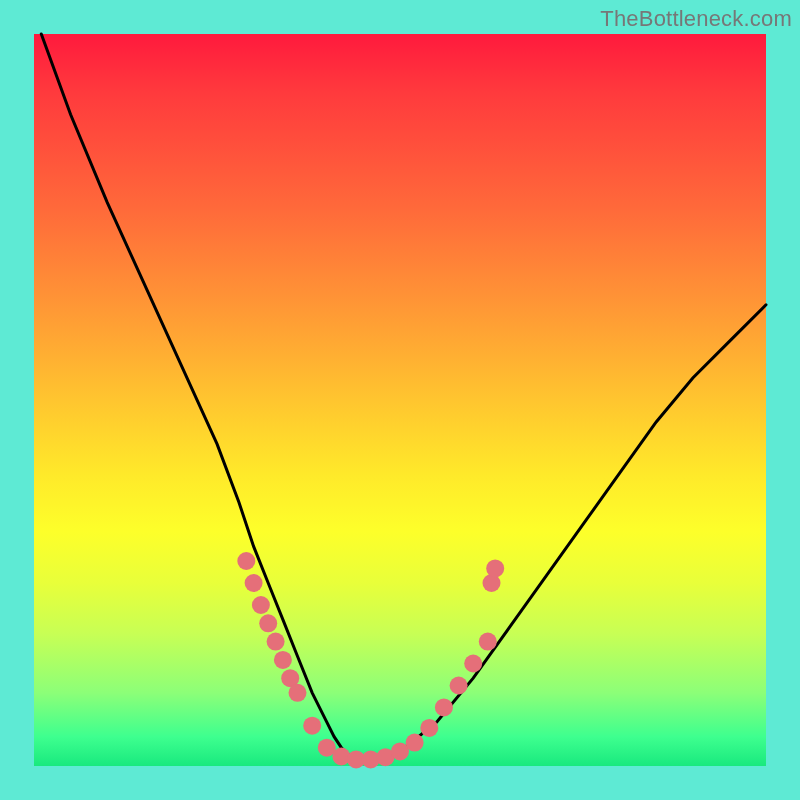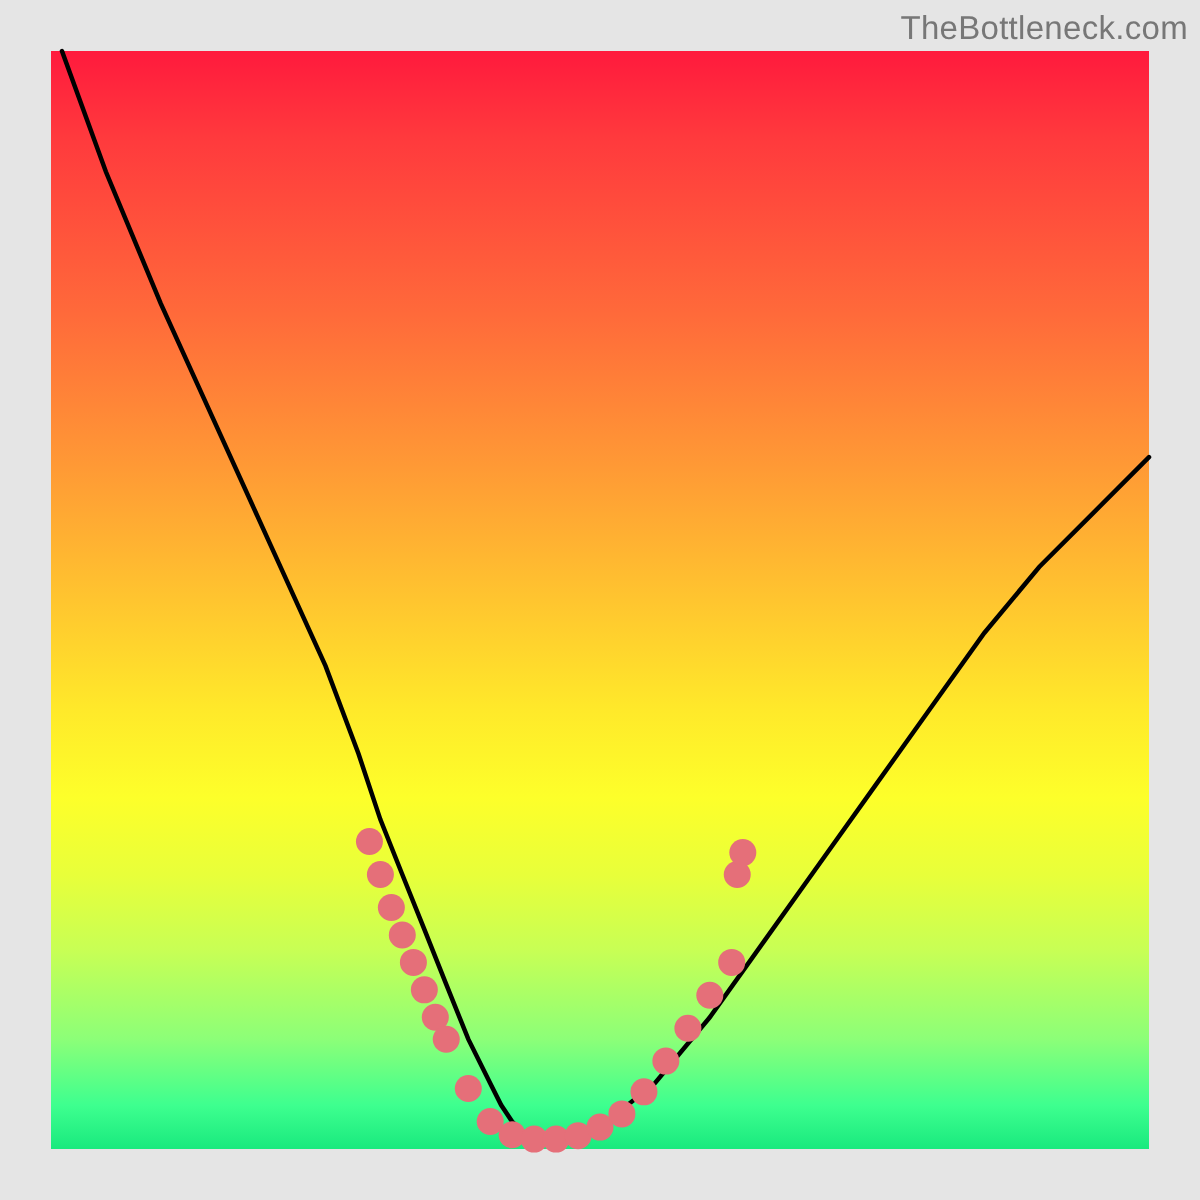--- a/index.html
+++ b/index.html
@@ -8,21 +8,21 @@
     width: 800px;
     height: 800px;
     background: #000;
     overflow: hidden;
     font-family: Arial, Helvetica, sans-serif;
   }
   .outer {
     position: relative;
     width: 800px;
     height: 800px;
-    background: #e5e5e5;
+    background: #5eead4;
     text-decoration: underline;
   }
   .plot {
     position: absolute;
     left: 34px;
     top: 34px;
     width: 732px;
     height: 732px;
     
     background: linear-gradient(

